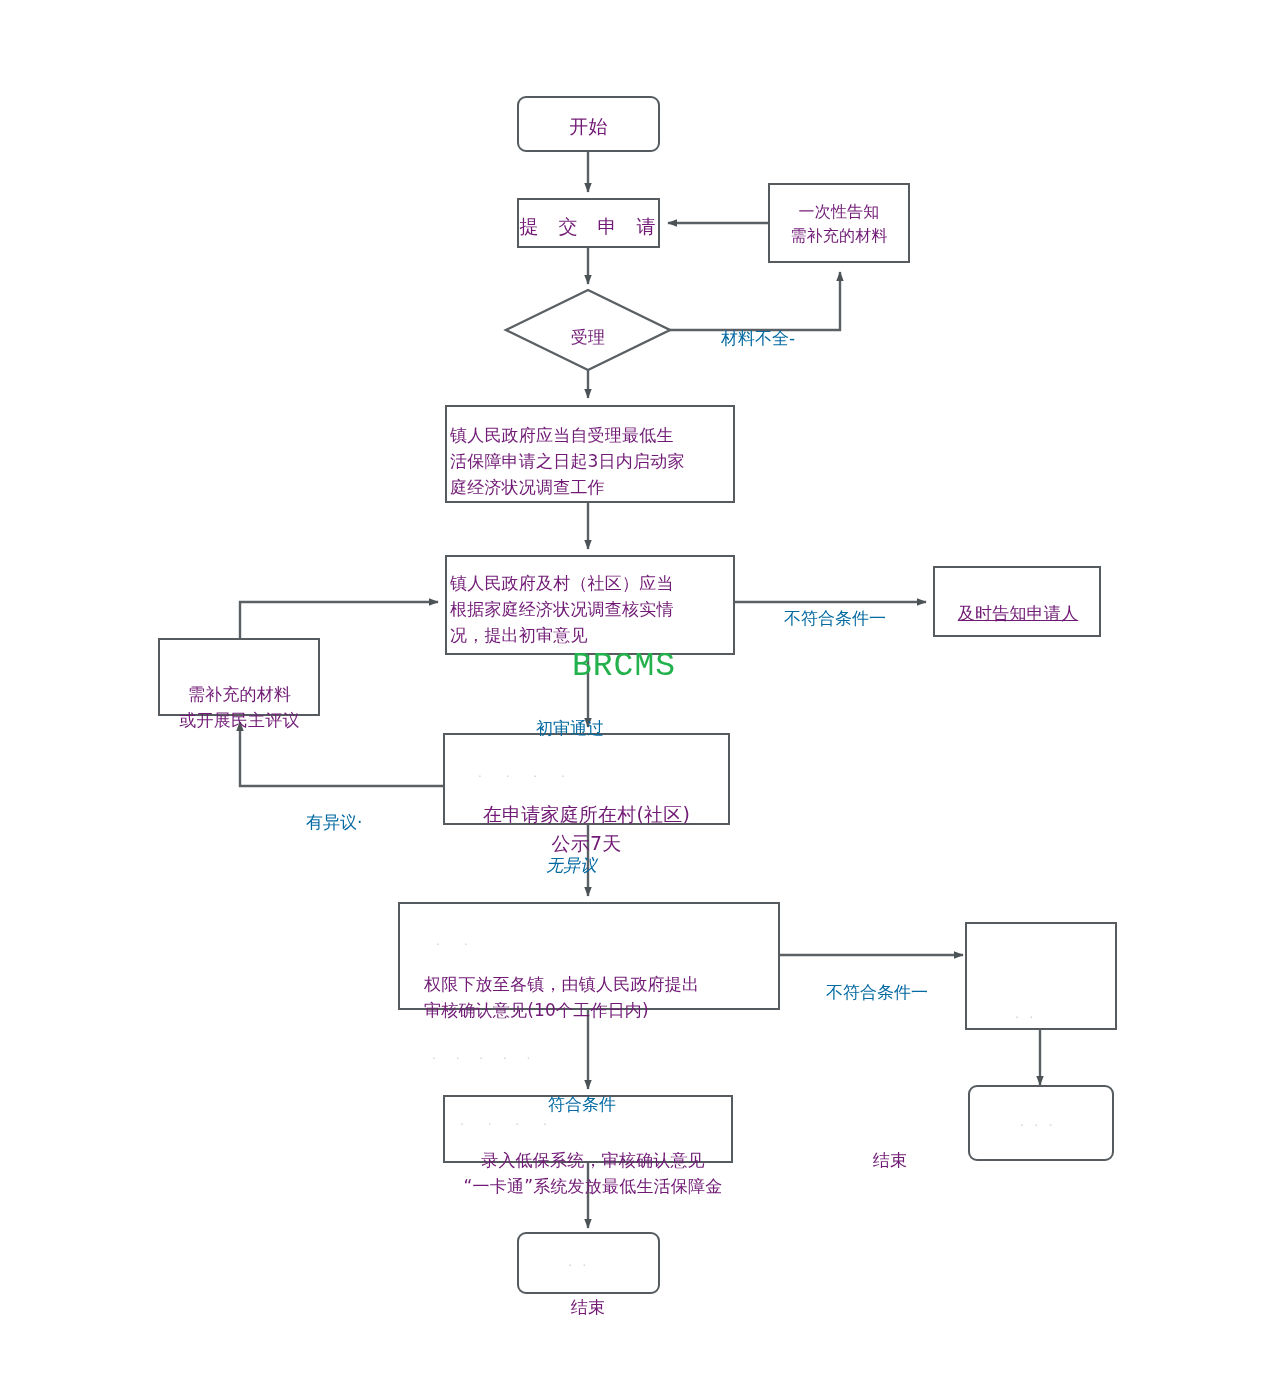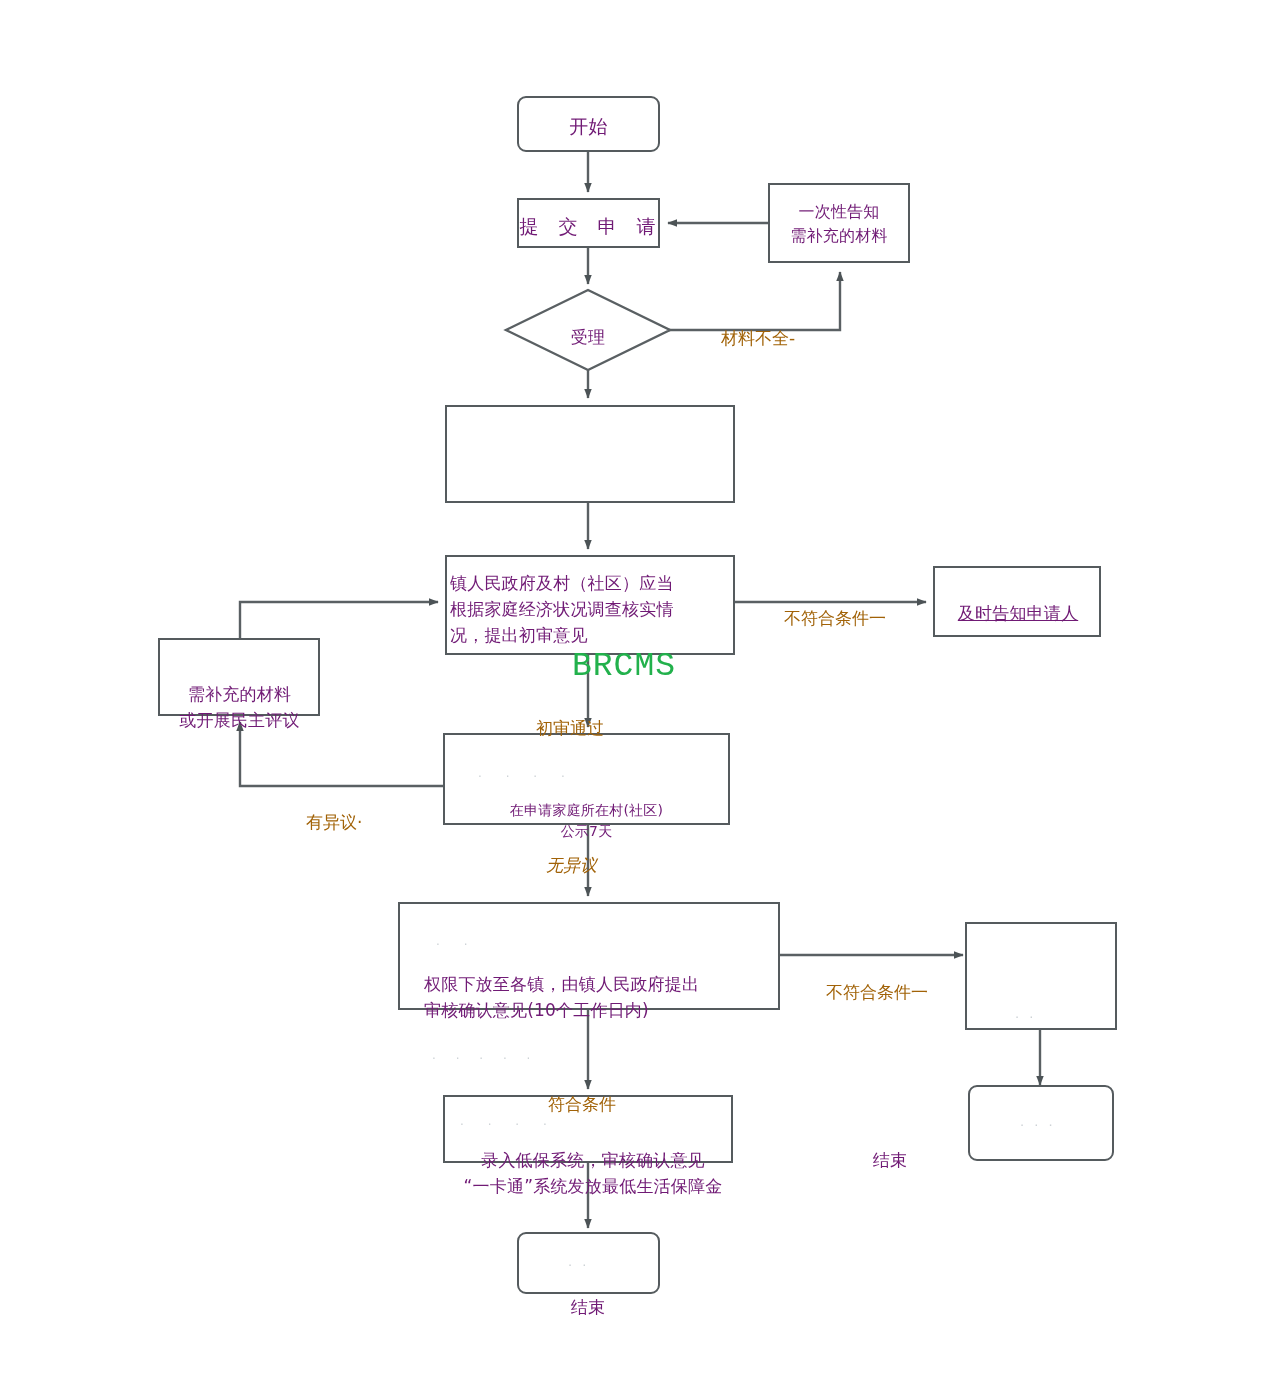--- a/index.html
+++ b/index.html
@@ -40,21 +40,21 @@
     letter-spacing:0.2px;
     white-space:pre-line;
     pointer-events:none;
   }
   .nodetext.bold{ font-weight:normal; }
   .nodetext.wide{ letter-spacing:7px; }
 
   .edgelabel{
     position:absolute;
     font-size:17px;
-    color:#a16207;
+    color:#0369a1;
     white-space:nowrap;
     pointer-events:none;
   }
   .ghost{
     position:absolute;
     color:#cdd2d6;
     font-size:13px;
     letter-spacing:3px;
     pointer-events:none;
     user-select:none;
@@ -123,35 +123,38 @@
   <svg style="position:absolute;left:503px;top:288px;width:170px;height:84px;">
     <polygon points="85,2 167,42 85,82 3,42" fill="none" stroke="#5a6063" stroke-width="2.4"></polygon>
   </svg>
   <div class="nodetext bold" style="left:503px;top:325px;width:170px;font-size:17px;">受理</div>
 
   <div class="node" style="left:768px;top:183px;width:142px;height:80px;"></div>
   <div class="nodetext" style="left:764px;top:200px;width:150px;font-size:16px;">一次性告知
 需补充的材料</div>
 
   <div class="node" style="left:445px;top:405px;width:290px;height:98px;"></div>
+  <div class="nodetext" style="left:450px;top:423px;width:282px;font-size:17px;text-align:left;">镇人民政府应当自受理最低生
+活保障申请之日起3日内启动家
+庭经济状况调查工作</div>
 
   <div class="node" style="left:445px;top:555px;width:290px;height:100px;"></div>
   <div class="nodetext" style="left:450px;top:571px;width:286px;font-size:17px;text-align:left;">镇人民政府及村（社区）应当
 根据家庭经济状况调查核实情
 况，提出初审意见</div>
 
   <div class="node" style="left:933px;top:566px;width:168px;height:71px;"></div>
   <div class="nodetext" style="left:928px;top:601px;width:180px;font-size:17px;text-decoration:underline;">及时告知申请人</div>
 
   <div class="node" style="left:158px;top:638px;width:162px;height:78px;"></div>
   <div class="nodetext" style="left:152px;top:682px;width:175px;font-size:17px;">需补充的材料
 或开展民主评议</div>
 
   <div class="node" style="left:443px;top:733px;width:287px;height:92px;"></div>
-  <div class="nodetext" style="left:438px;top:800px;width:297px;font-size:14px;">在申请家庭所在村(社区)
+  <div class="nodetext" style="left:438px;top:800px;width:297px;font-size:19px;">在申请家庭所在村(社区)
 公示7天</div>
 
   <div class="node" style="left:398px;top:902px;width:382px;height:108px;"></div>
   <div class="nodetext" style="left:424px;top:972px;width:360px;font-size:17px;text-align:left;">权限下放至各镇，由镇人民政府提出
 审核确认意见(10个工作日内)</div>
 
   <div class="node" style="left:965px;top:922px;width:152px;height:108px;"></div>
   <div class="ghost" style="left:1015px;top:1010px;">· ·</div>
 
   <div class="node rounded" style="left:968px;top:1085px;width:146px;height:76px;"></div>

